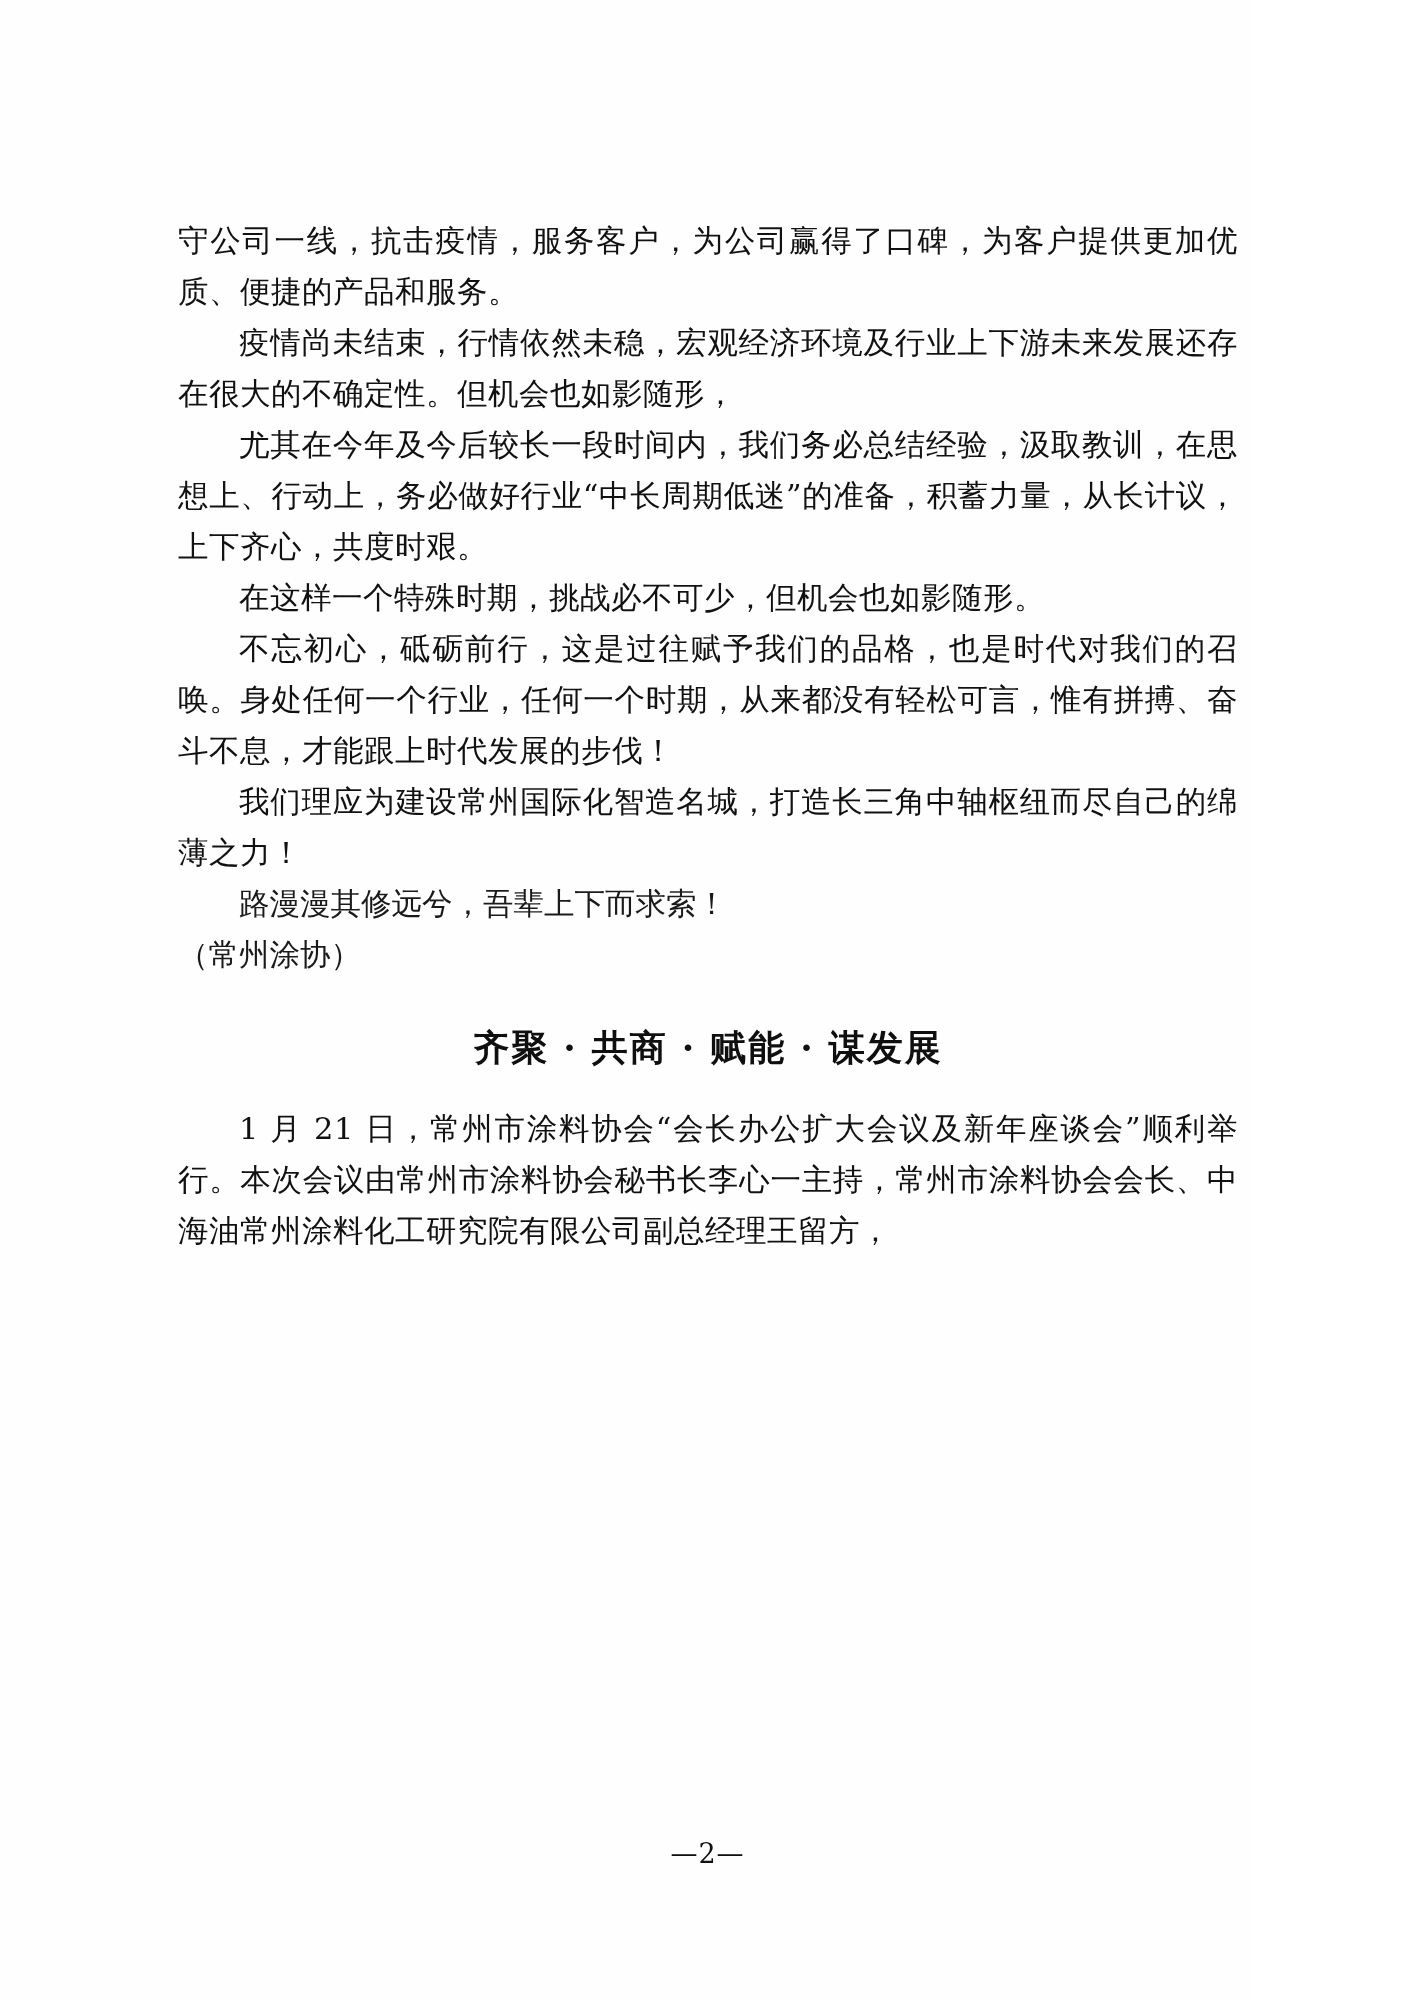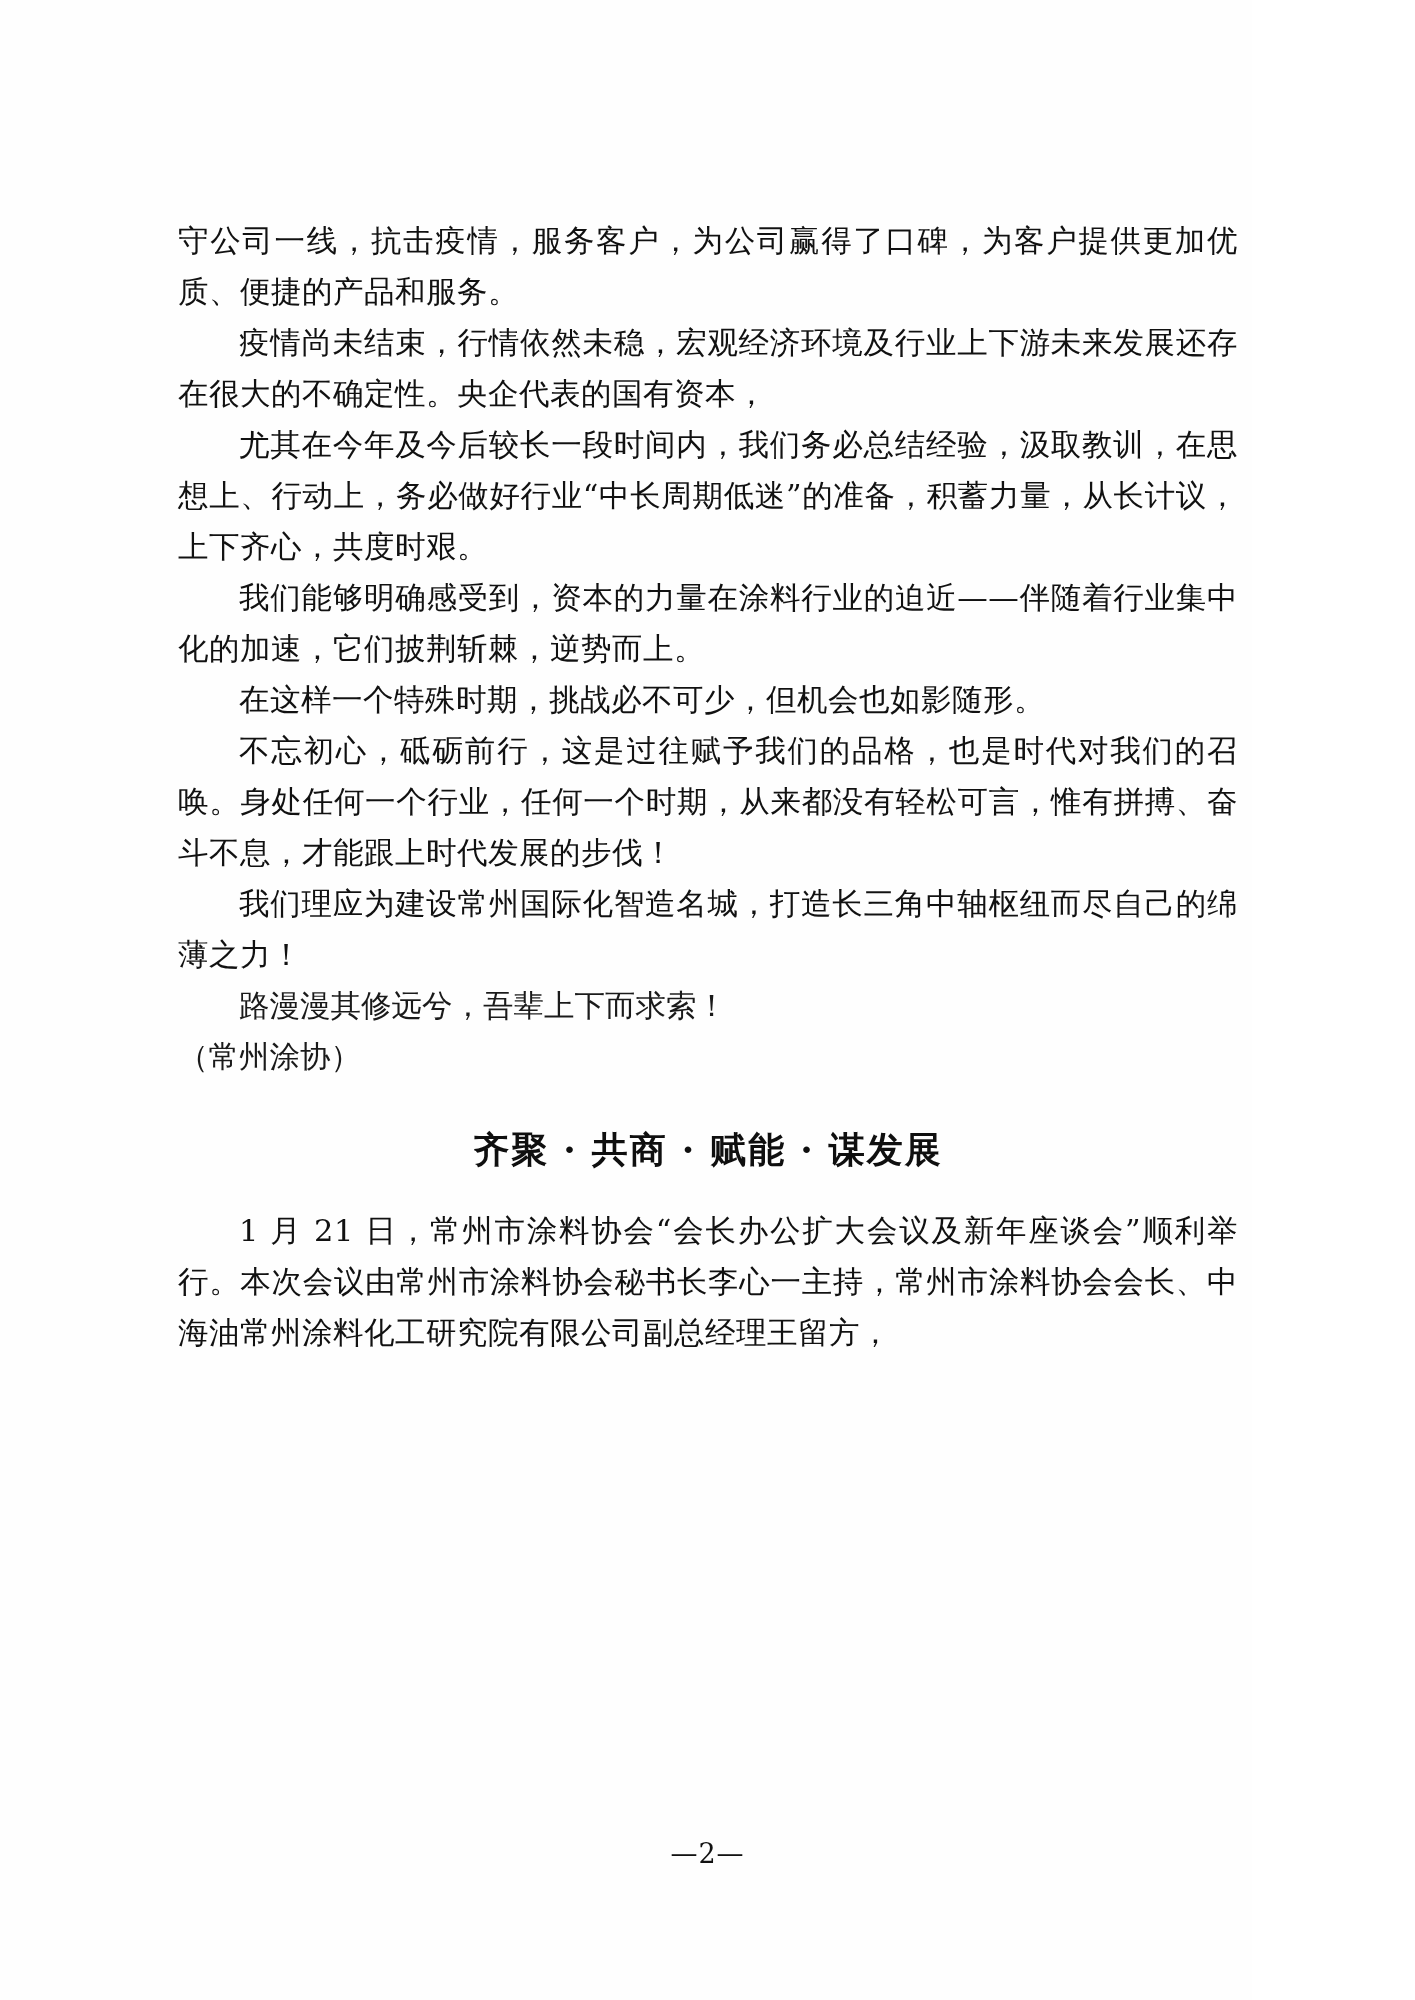--- a/index.html
+++ b/index.html
@@ -81,25 +81,24 @@
 </style>
 </head>
 <body>
 
 <div class="page">
   <div class="content">
 
     <p class="para">守公司一线，抗击疫情，服务客户，为公司赢得了口碑，为客户提供更加优质、便捷的产品和服务。</p>
 
 
-    <p class="para indent">疫情尚未结束，行情依然未稳，宏观经济环境及行业上下游未来发展还存在很大的不确定性。央企代表的国有资本，</p>
+    <p class="para indent">疫情尚未结束，行情依然未稳，宏观经济环境及行业上下游未来发展还存在很大的不确定性。但机会也如影随形，</p>
 
     <p class="para indent">尤其在今年及今后较长一段时间内，我们务必总结经验，汲取教训，在思想上、行动上，务必做好行业“中长周期低迷”的准备，积蓄力量，从长计议，上下齐心，共度时艰。</p>
 
-    <p class="para indent">我们能够明确感受到，资本的力量在涂料行业的迫近——伴随着行业集中化的加速，它们披荆斩棘，逆势而上。</p>
 
 
     <p class="para indent">在这样一个特殊时期，挑战必不可少，但机会也如影随形。</p>
 
     <p class="para indent">不忘初心，砥砺前行，这是过往赋予我们的品格，也是时代对我们的召唤。身处任何一个行业，任何一个时期，从来都没有轻松可言，惟有拼搏、奋斗不息，才能跟上时代发展的步伐！</p>
 
     <p class="para indent">我们理应为建设常州国际化智造名城，打造长三角中轴枢纽而尽自己的绵薄之力！</p>
 
     <div class="sign-line">
       <span class="left">路漫漫其修远兮，吾辈上下而求索！</span>

